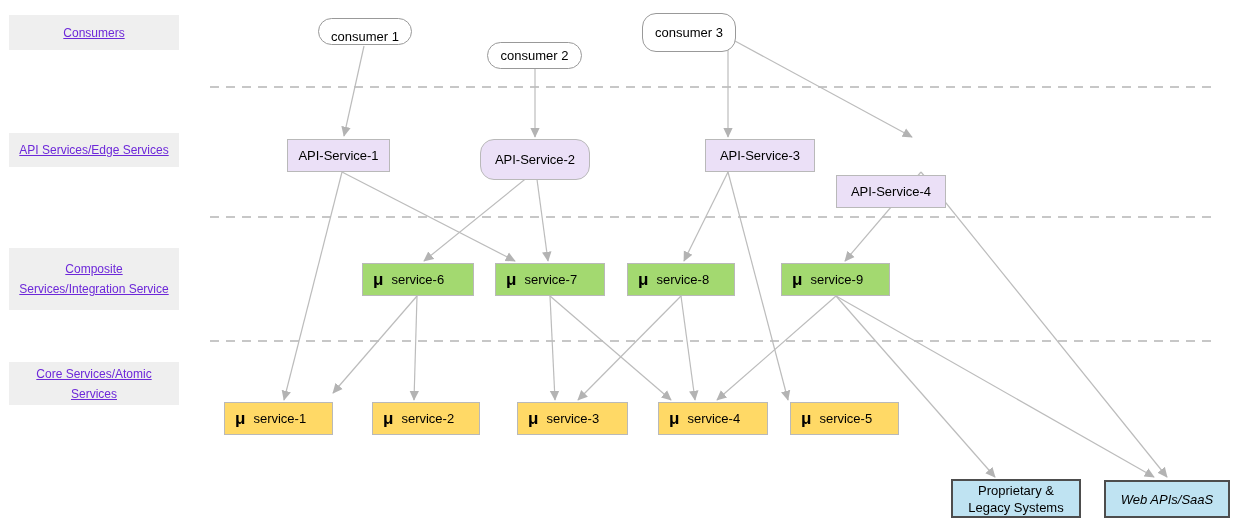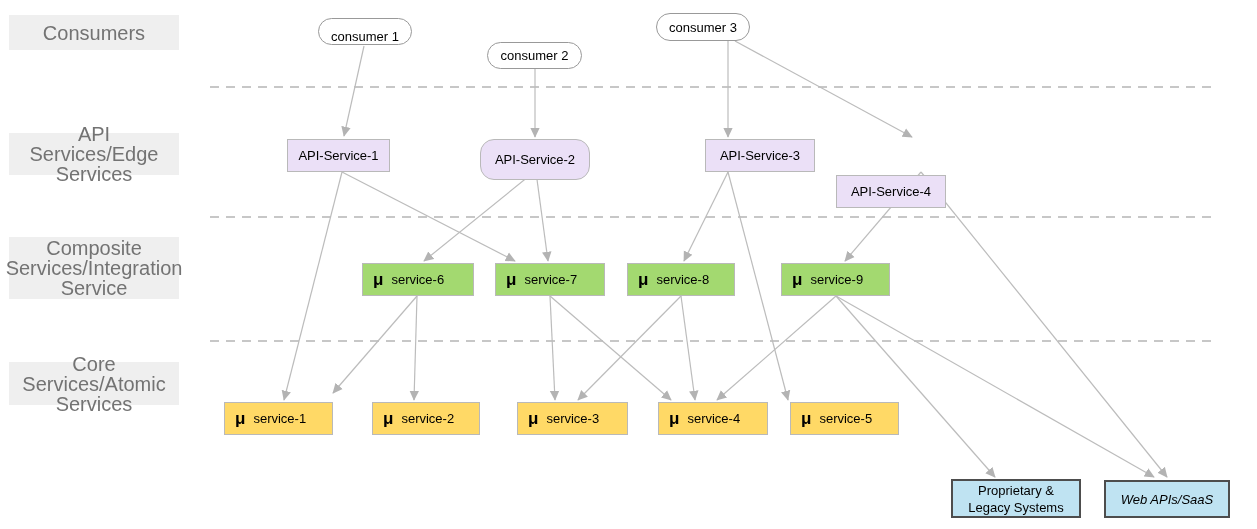--- a/index.html
+++ b/index.html
@@ -14,23 +14,23 @@
     --edge:#bcbcbc;
   }
   *{margin:0;padding:0;box-sizing:border-box;}
   body{background:#fff;font-family:"Liberation Sans", sans-serif;}
   .canvas{position:relative;width:1257px;height:529px;background:var(--bg);overflow:hidden;}
   svg.edge-layer{position:absolute;left:0;top:0;width:1257px;height:529px;pointer-events:none;}
   svg.edge-layer line.edge{stroke:var(--edge);stroke-width:1.2;}
   svg.edge-layer line.divider{stroke:#b5b5b5;stroke-width:1.3;stroke-dasharray:9 7;}
 
   .layer-label{
-    position:absolute;background:var(--label-fill);color:#737373;
+    position:absolute;background:var(--label-fill);color:#6d28d9;
     display:flex;align-items:center;justify-content:center;text-align:center;
-    font-size:20px;line-height:20px;padding:0 4px;
+    font-size:12px;line-height:20px;padding:0 4px;text-decoration:underline;
   }
   .node{
     position:absolute;display:flex;align-items:center;justify-content:center;
     font-size:13px;color:#000;background:#fff;border:1px solid var(--node-border);
     white-space:nowrap;
   }
   .pill{border-radius:14px;border:1.4px solid #999;font-size:13px;}
   .lavender{background:var(--api-fill);}
   .green{background:var(--composite-fill);}
   .yellow{background:var(--core-fill);}
@@ -76,37 +76,37 @@
         <line x1="681" y1="296" x2="695" y2="400" class="edge" marker-end="url(#arrow)"></line>
         <line x1="836" y1="296" x2="717" y2="400" class="edge" marker-end="url(#arrow)"></line>
         <line x1="836" y1="296" x2="995" y2="477" class="edge" marker-end="url(#arrow)"></line>
         <line x1="836" y1="296" x2="1154" y2="477" class="edge" marker-end="url(#arrow)"></line>
       </g>
   </svg>
 
   <div class="layer-label" style="left:9px;top:15px;width:170px;height:35px;">
       <span>Consumers</span>
     </div>
-  <div class="layer-label" style="left:9px;top:133px;width:170px;height:42px;">
+  <div class="layer-label" style="left:9px;top:133px;width:170px;height:34px;">
       <span>API Services/Edge Services</span>
     </div>
-  <div class="layer-label" style="left:9px;top:237px;width:170px;height:62px;">
+  <div class="layer-label" style="left:9px;top:248px;width:170px;height:62px;">
       <span>Composite Services/Integration Service</span>
     </div>
   <div class="layer-label" style="left:9px;top:345px;width:170px;height:43px;margin-top:17px;">
       <span>Core Services/Atomic Services</span>
     </div>
 
   <div class="node pill" style="left:318px;top:18px;width:94px;height:27px;align-items:flex-end;">
       <span>consumer 1</span>
     </div>
   <div class="node pill" style="left:487px;top:18px;width:95px;height:27px;margin-top:24px;">
       <span>consumer 2</span>
     </div>
-  <div class="node pill" style="left:656px;top:13px;width:94px;height:28px;">
+  <div class="node pill" style="left:642px;top:13px;width:94px;height:39px;">
       <span>consumer 3</span>
     </div>
 
   <div class="node lavender" style="left:287px;top:139px;width:103px;height:33px;">
       <span>API-Service-1</span>
     </div>
   <div class="node lavender" style="left:480px;top:139px;width:110px;height:41px;border-radius:14px;">
       <span>API-Service-2</span>
     </div>
   <div class="node lavender" style="left:673px;top:139px;width:110px;height:33px;margin-left:32px;">

